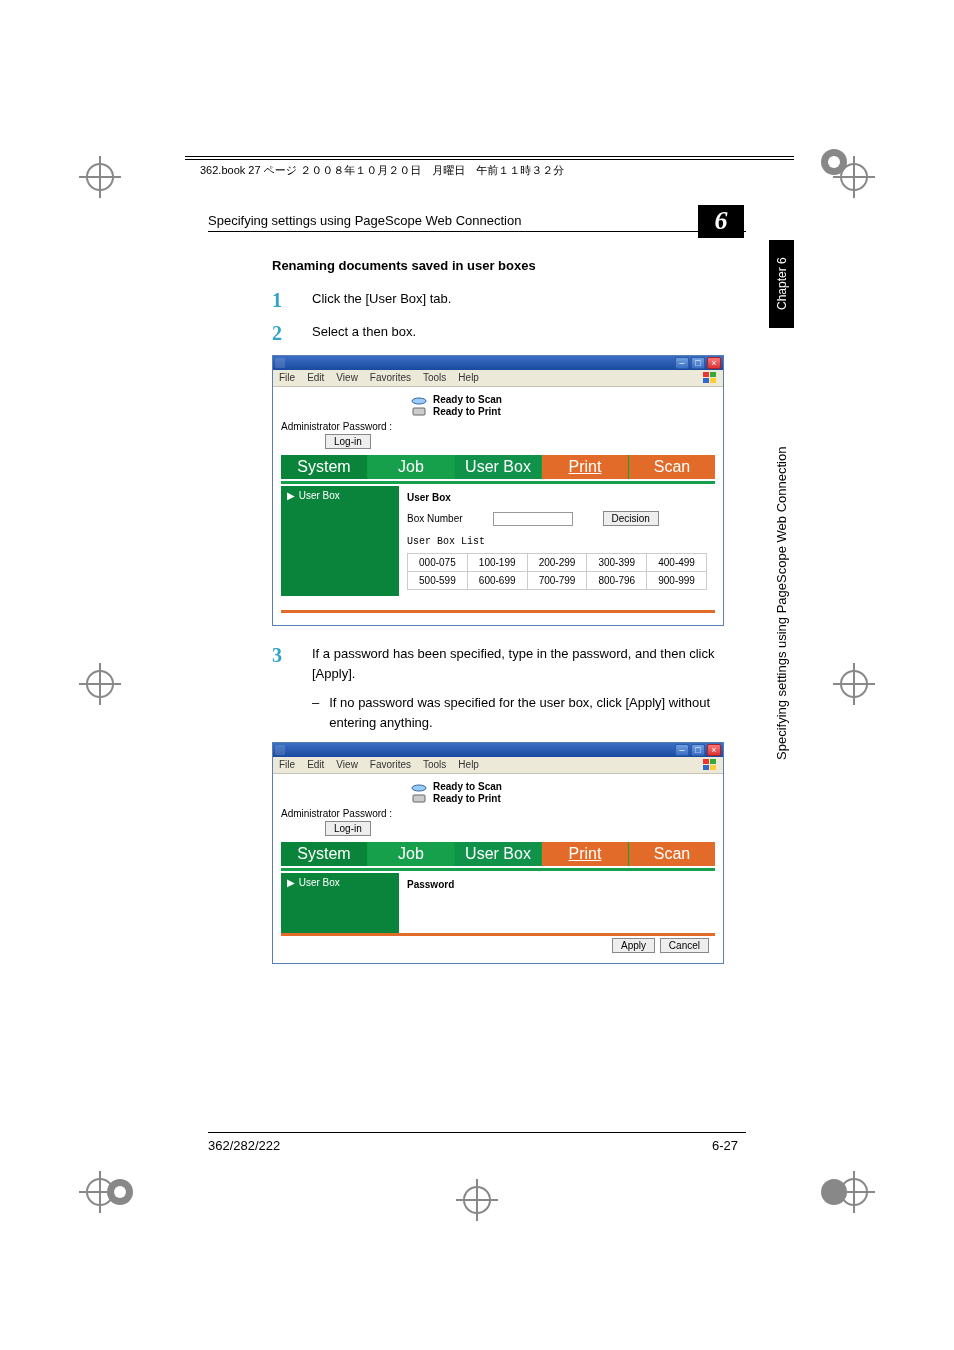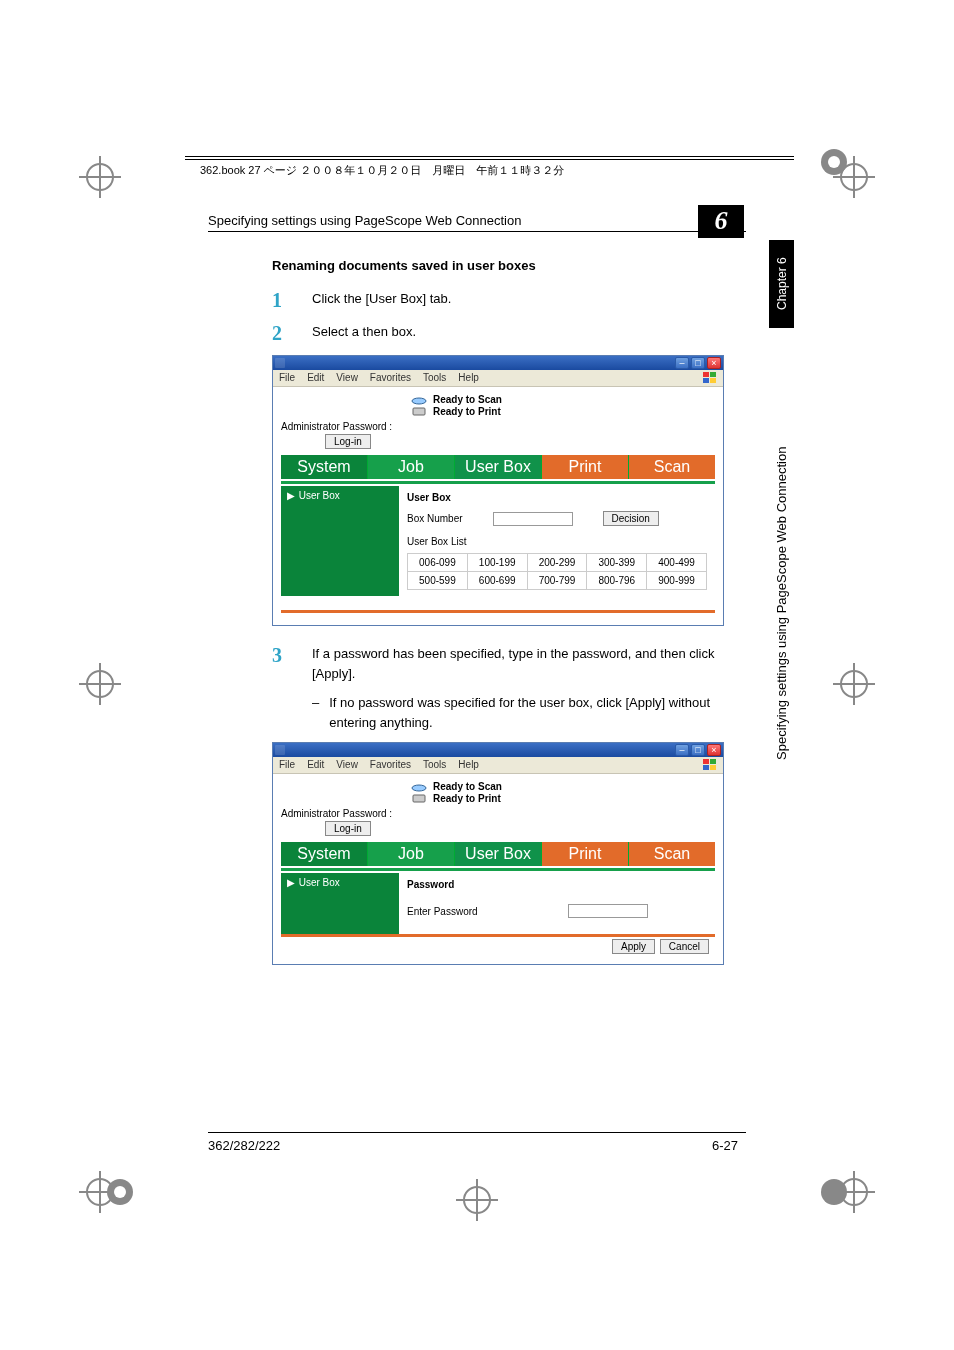--- a/index.html
+++ b/index.html
@@ -125,21 +125,21 @@
   .tabstrip { display: flex; margin-top: 6px; }
   .tab {
     flex: 1; text-align: center; color: #fff; font-size: 16px;
     padding: 3px 0;
     border-right: 1px solid #0a3;
   }
   .tab:last-child { border-right: none; }
   .tab.system { background:#0a843a; }
   .tab.job { background:#16a04b; }
   .tab.userbox { background:#10924a; }
-  .tab.print { background:#e26b2a; }
+  .tab.print { background:#e26b2a;text-decoration:underline; }
   .tab.scan { background:#e26b2a; }
   .greenbar { height: 3px; background:#16a04b; margin: 2px 0; }
   .orangebar { height: 3px; background:#e26b2a; }
   .columns { display: flex; margin-top: 0; }
   .leftcol { width: 118px; background:#0a843a; color:#fff; padding: 4px 6px; font-size: 10px; min-height: 60px; }
   .leftcol .arrow { display:inline-block; margin-right:4px; }
   .rightcol { flex: 1; padding: 6px 8px; }
   .rc-title { font-weight: bold; font-size: 10px; margin-bottom: 8px; }
   .rc-row { display: flex; align-items: center; gap: 30px; margin-bottom: 10px; font-size: 10px; }
   .rc-input { width: 80px; height: 14px; border: 1px solid #999; background:#fff; }
@@ -308,25 +308,25 @@
         <div class="leftcol">
           <span class="arrow">▶</span><span>User Box</span>
         </div>
         <div class="rightcol">
           <div class="rc-title">User Box</div>
           <div class="rc-row">
             <span>Box Number</span>
             <span class="rc-input"></span>
             <span class="rc-btn">Decision</span>
           </div>
-          <div style="font-size:10px;margin-bottom:6px;">User Box List</div>
+          <div style="font-size:10px;margin-bottom:6px;font-family:Liberation Mono, monospace;">User Box List</div>
           <table class="rangegrid">
             <tbody>
                 <tr>
-              <td>006-099</td>
+              <td>000-075</td>
               <td>100-199</td>
               <td>200-299</td>
               <td>300-399</td>
               <td>400-499</td>
             </tr>
             <tr>
               <td>500-599</td>
               <td>600-699</td>
               <td>700-799</td>
               <td>800-796</td>
@@ -397,24 +397,20 @@
         <div class="tab print">Print</div>
         <div class="tab scan">Scan</div>
       </div>
       <div class="greenbar"></div>
       <div class="columns">
         <div class="leftcol">
           <span class="arrow">▶</span><span>User Box</span>
         </div>
         <div class="rightcol">
           <div class="rc-title">Password</div>
-          <div class="pwd-row">
-            <span>Enter Password</span>
-            <span class="rc-input"></span>
-          </div>
         </div>
       </div>
       <div class="orangebar"></div>
       <div class="btnrow">
         <span class="rc-btn">Apply</span>
         <span class="rc-btn">Cancel</span>
       </div>
     </div>
   </div>
 

